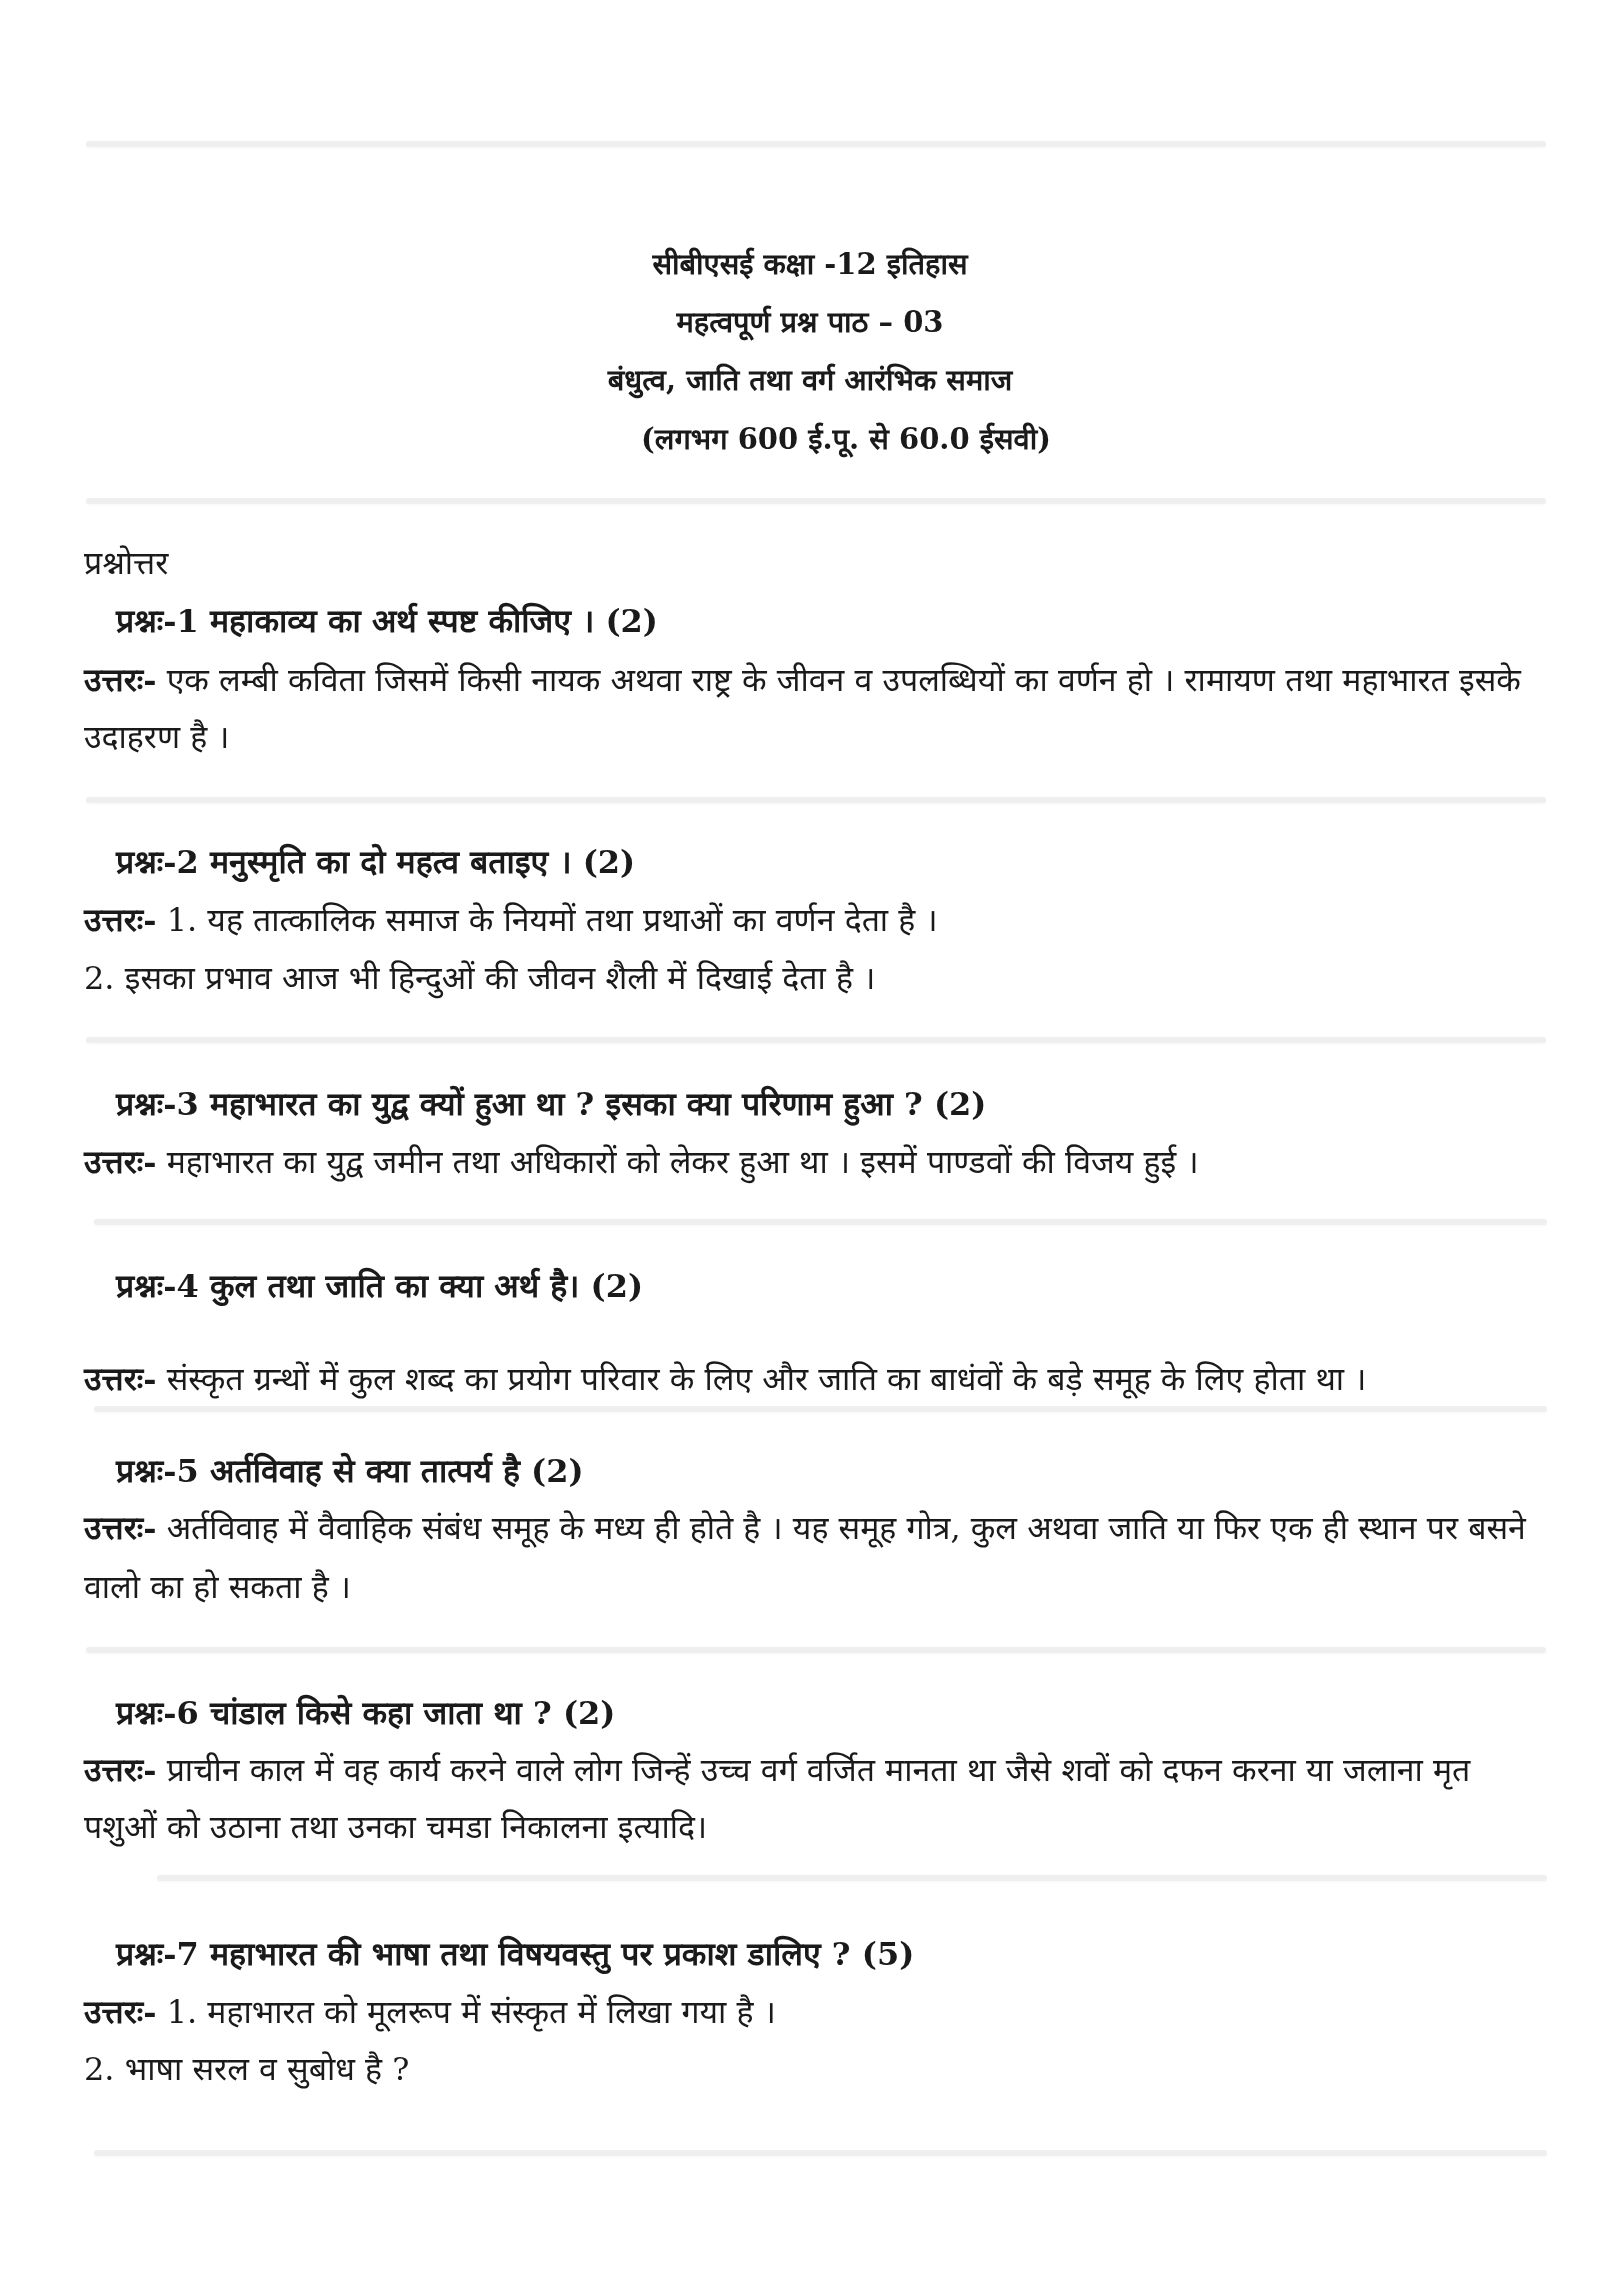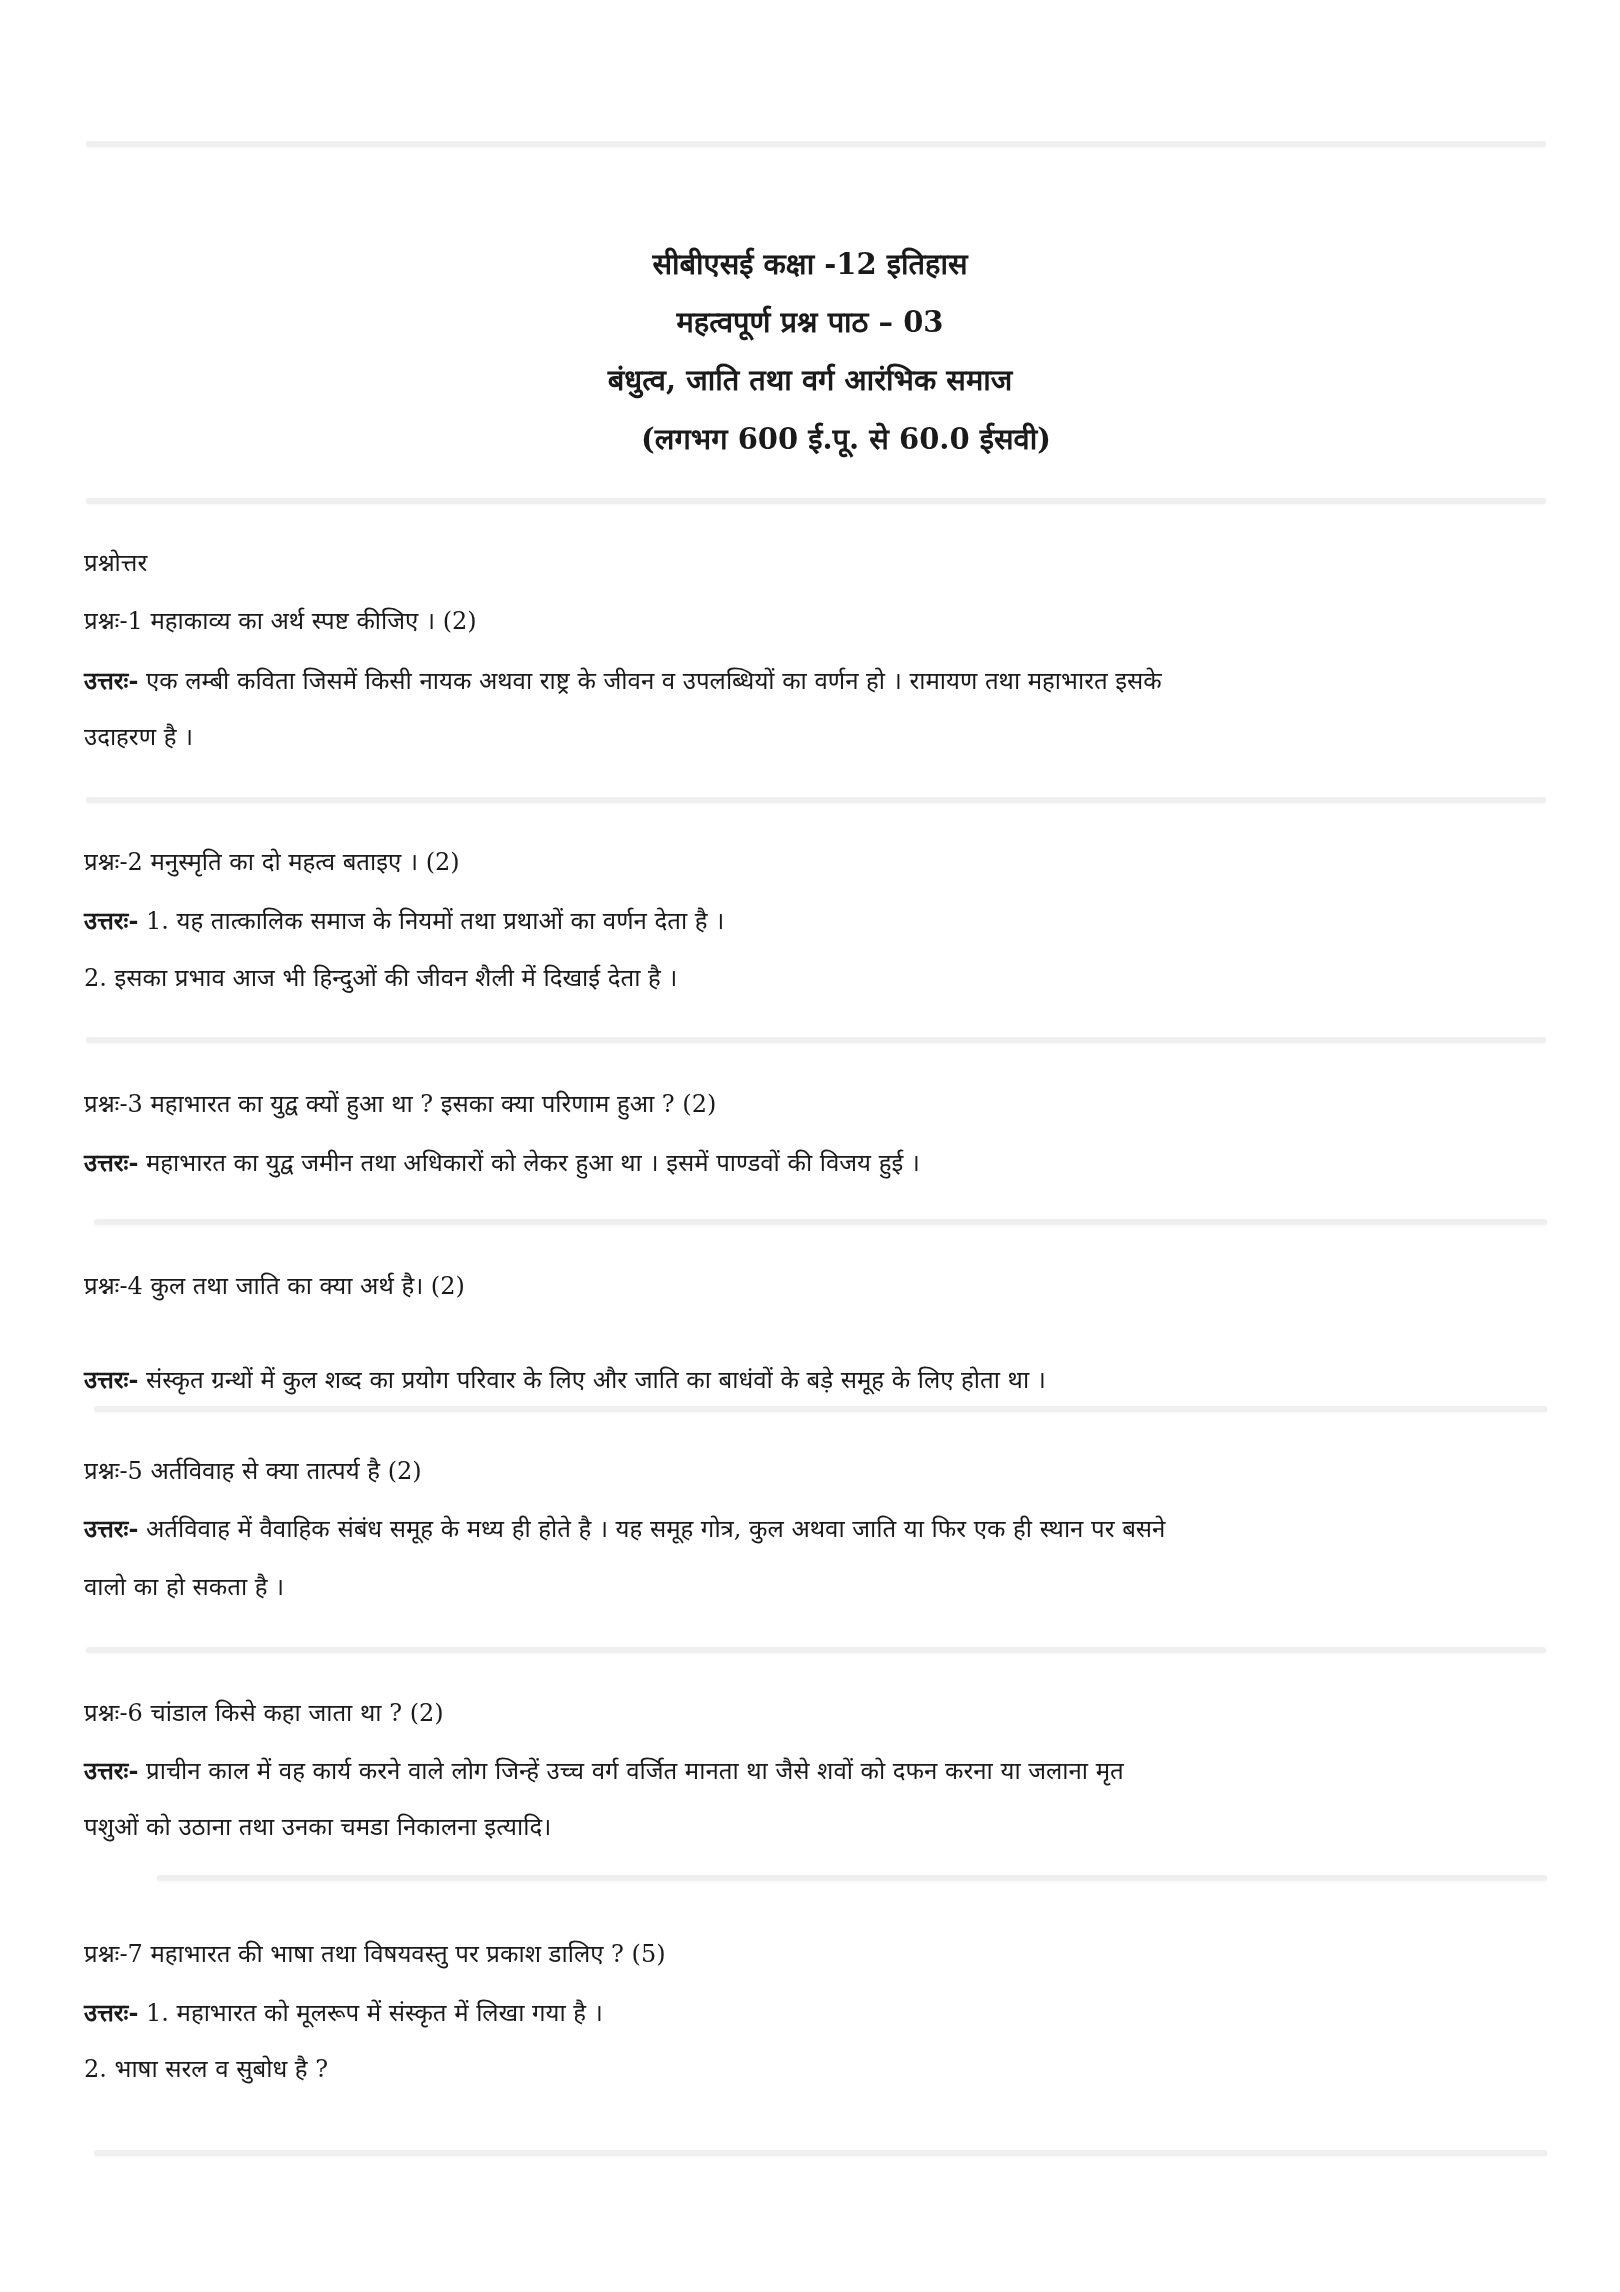--- a/index.html
+++ b/index.html
@@ -2,22 +2,22 @@
 <html><head>
 <meta charset="utf-8">
 <style>
   html, body { margin:0; padding:0; background:#ffffff; }
   body { width:1620px; height:2293px; position:relative; overflow:hidden;
          font-family:"DejaVu Serif", "Liberation Serif", serif; color:#1a1a1a; }
   .rule { position:absolute; height:5.9px; background:#efefef; border-radius:2.9px;
           box-shadow:0 1px 2.9px rgba(0,0,0,0.04); }
   .title { position:absolute; left:0; width:1620px; text-align:center;
            font-weight:bold; font-size:29px; line-height:39px; }
-  .line { position:absolute; left:84px; font-size:24px; line-height:39px; white-space:nowrap; }
-  .q { font-weight:normal; }
+  .line { position:absolute; left:84px; font-size:32px; line-height:39px; white-space:nowrap; }
+  .q { font-weight:bold;margin-left:32px; }
   .lbl { font-weight:bold; }
 </style>
 </head>
 <body>
 
 <div class="rule" style="top:141px; left:86px; width:1460px;"></div>
 <div class="rule" style="top:498px; left:86px; width:1460px;"></div>
 <div class="rule" style="top:797px; left:86px; width:1460px;"></div>
 <div class="rule" style="top:1037px; left:86px; width:1460px;"></div>
 <div class="rule" style="top:1219px; left:94px; width:1453px;"></div>

